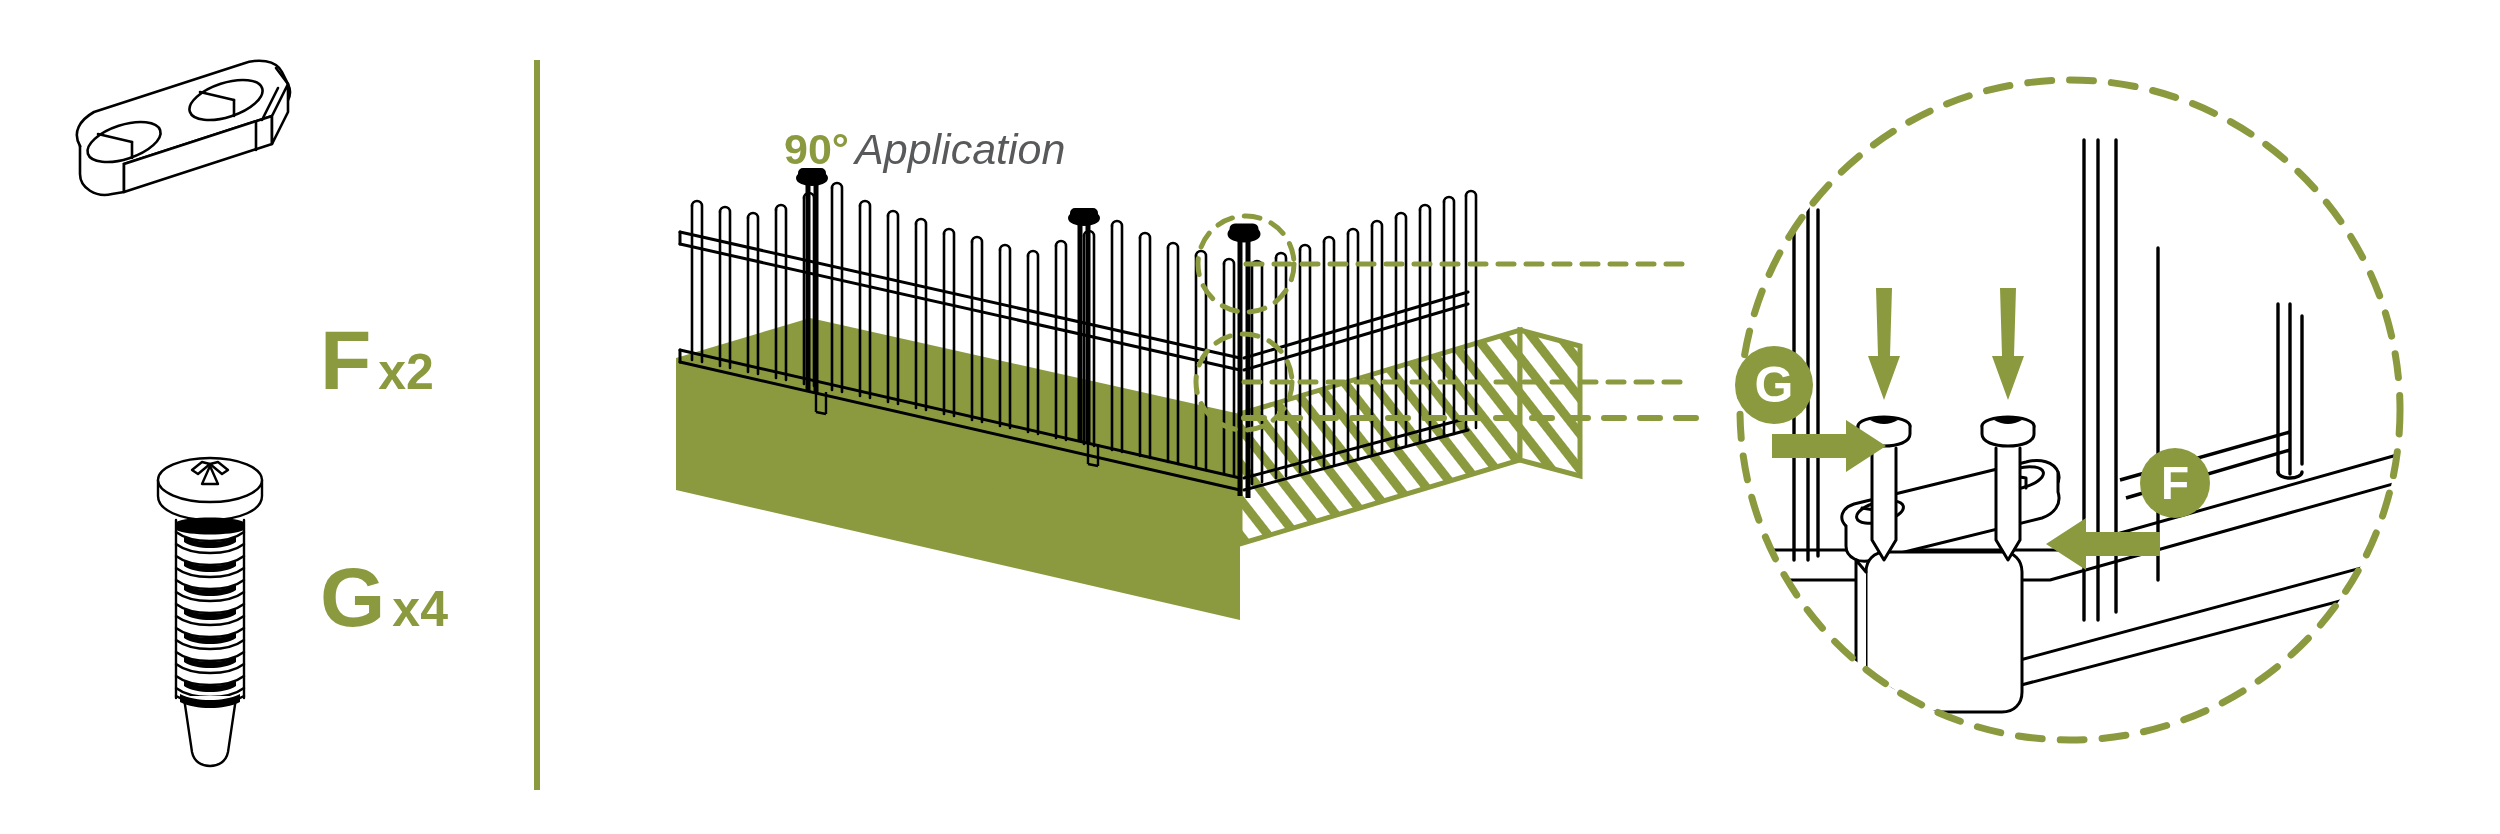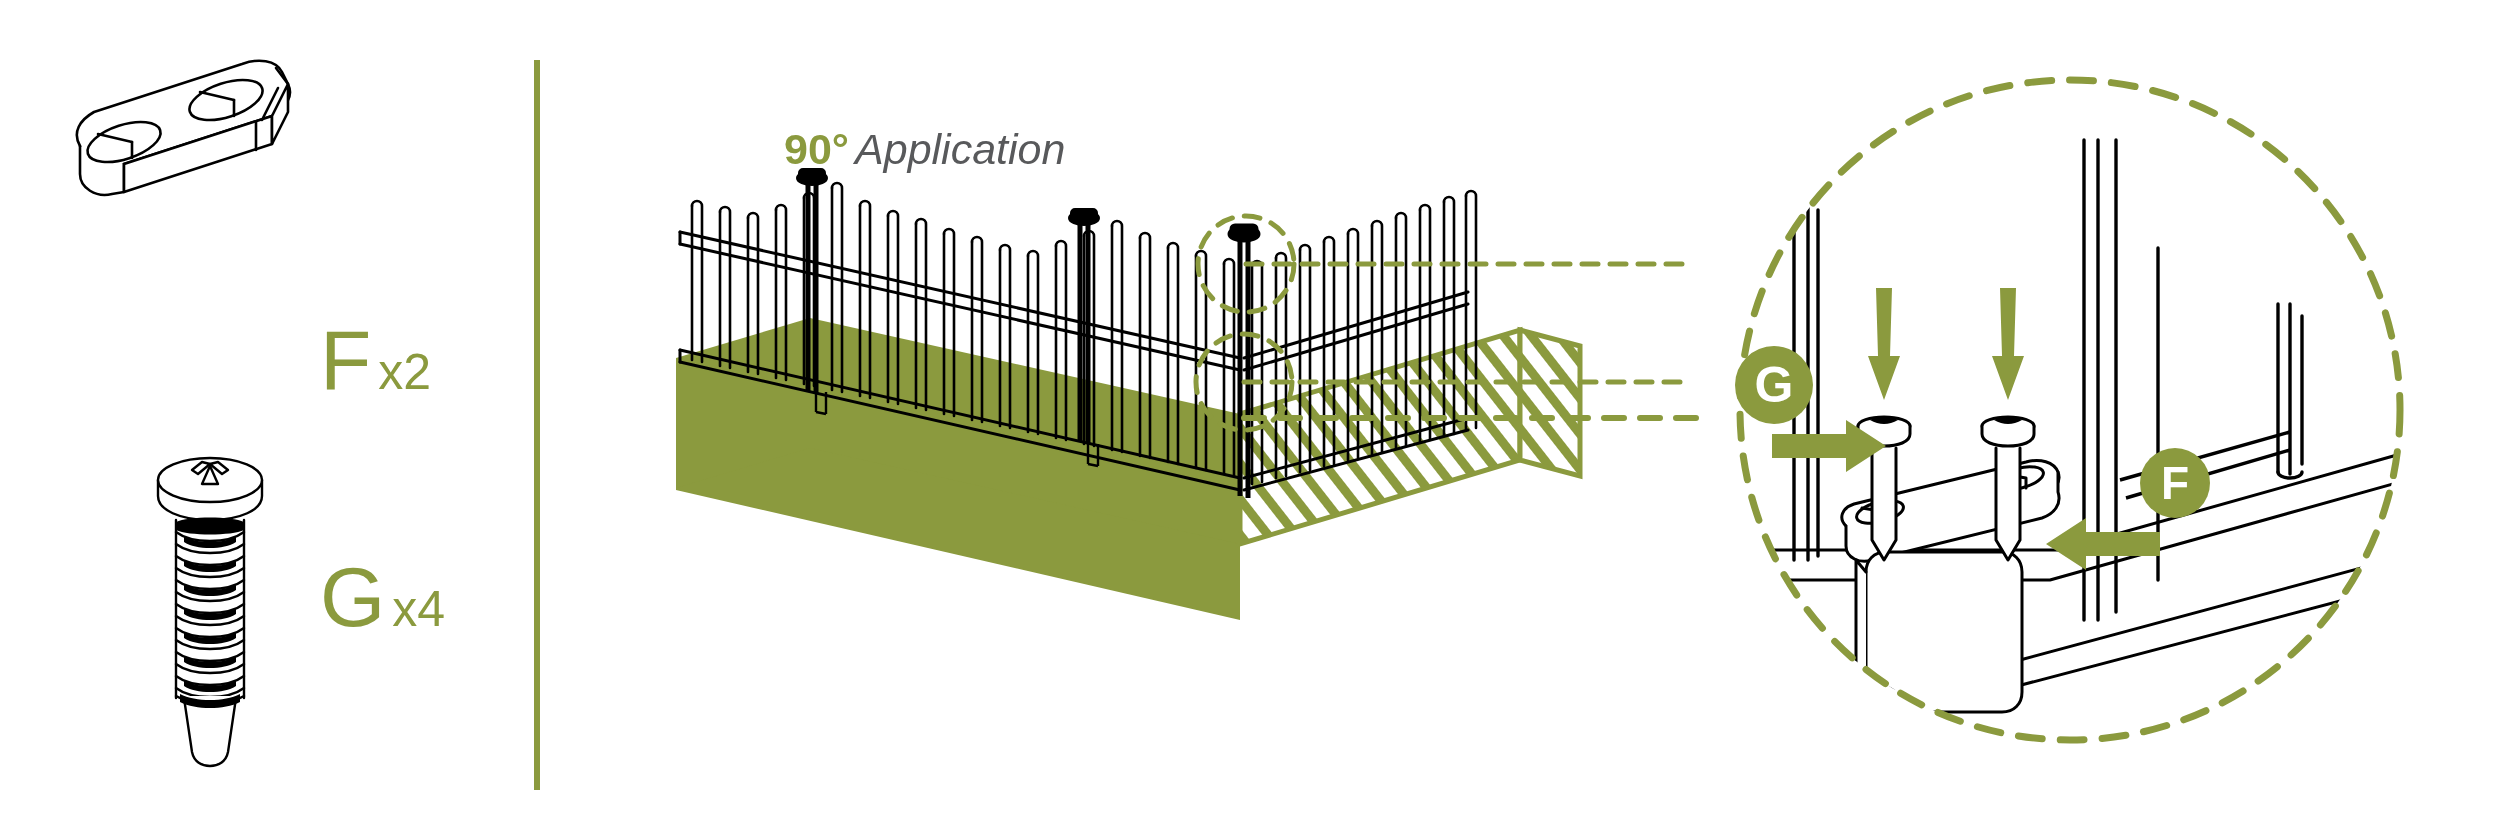--- a/index.html
+++ b/index.html
@@ -14,21 +14,21 @@
   
   #parts-panel { position:absolute; left:0; top:0; width:540px; height:834px; }
 
   .part-art { position:absolute; }
   #part-f-art { left:20px;  top:50px;  width:320px; height:180px; }
   #part-g-art { left:140px; top:440px; width:140px; height:330px; }
 
   .part-label {
     position:absolute;
     color:#8B9A3E;
-    font-weight:normal;
+    font-weight:bold;
     white-space:nowrap;
     line-height:1;
     user-select:none;
   }
   .part-label .big   { font-size:84px; letter-spacing:-1px; }
   .part-label .qty   { font-size:50px; margin-left:8px; }
 
   #part-f-label { left:320px; top:318px; }
   #part-g-label { left:320px; top:555px; }
 

